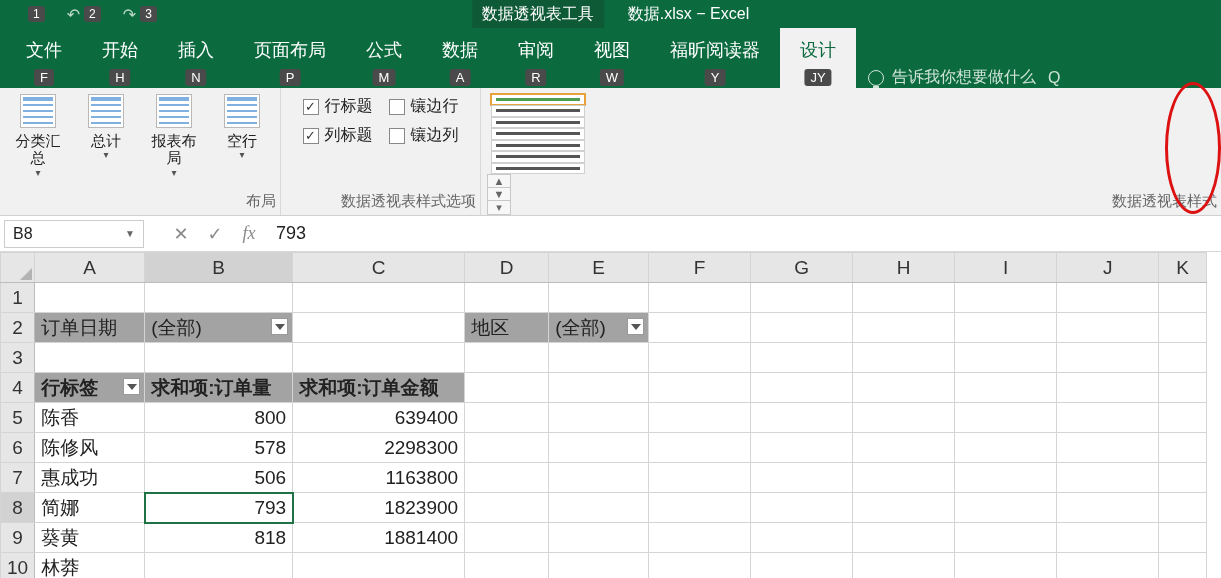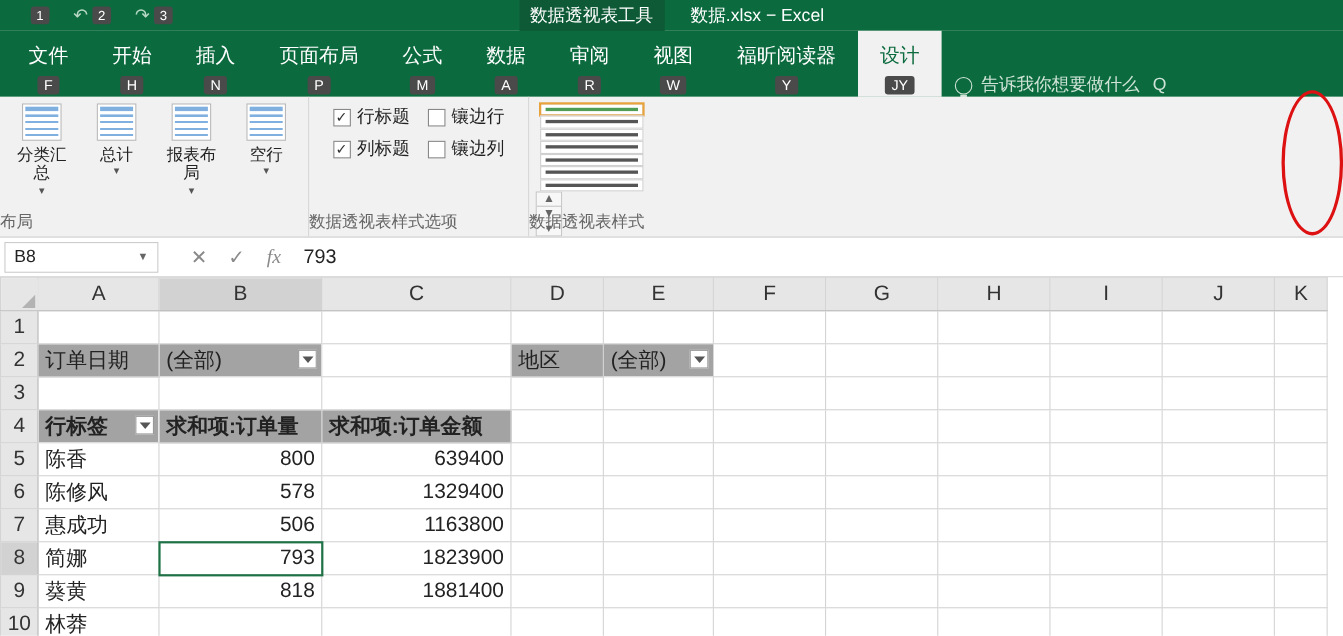--- a/index.html
+++ b/index.html
@@ -19,21 +19,21 @@
   .ribbon-tabs .tab { position:relative; padding:10px 20px 0 20px; font-size:18px; cursor:pointer; text-align:center; height:60px; }
   .ribbon-tabs .tab .tkey { position:absolute; bottom:2px; left:50%; transform:translateX(-50%); background:#4a4a4a; color:#fff; border-radius:3px; font-size:13px; padding:1px 6px; }
   .ribbon-tabs .tab.active { background:#f1f1f1; color:#0b6a3e; }
   .ribbon-tabs .tell { display:flex; align-items:center; gap:8px; padding:10px 12px 0 12px; font-size:16px; color:#cfe4d7; }
   .bulb { width:16px; height:16px; border:1.5px solid #cfe4d7; border-radius:50%; position:relative; }
   .bulb::after{content:"";position:absolute; bottom:-4px; left:4px; width:6px; height:3px; background:#cfe4d7;}
 
   
   .ribbon-body { height:128px; background:#f1f1f1; border-bottom:1px solid #d0d0d0; display:flex; position:relative; }
   .rib-group { border-right:1px solid #d8d8d8; padding:4px 8px 0 8px; display:flex; flex-direction:column; align-items:center; position:relative; }
-  .rib-group .glabel { position:absolute; bottom:4px; left:0; right:4px; text-align:left; font-size:15px; color:#666; }
+  .rib-group .glabel { position:absolute; bottom:4px; left:0; right:4px; text-align:right; font-size:15px; color:#666; }
 
   .layout-btns { display:flex; gap:14px; padding-top:2px;}
   .layout-btn { display:flex; flex-direction:column; align-items:center; width:54px; cursor:pointer; }
   .layout-icon { width:36px; height:34px; background:#fff; border:1px solid #b8b8b8; position:relative; margin-bottom:4px;}
   .layout-icon::before{content:"";position:absolute;top:2px;left:2px;right:2px;height:4px;background:#7fb0e0;}
   .layout-icon::after{content:"";position:absolute;top:9px;left:2px;right:2px;bottom:2px;background:repeating-linear-gradient(#7fb0e0 0 2px, transparent 2px 6px);}
   .layout-btn .cap { font-size:15px; text-align:center; line-height:1.15; }
   .layout-btn .drop { font-size:10px; color:#555; }
 
   .opts-grid { display:grid; grid-template-columns:auto auto; gap:8px 16px; padding-top:4px; position:relative;}
@@ -320,21 +320,21 @@
           <td></td>
           <td></td>
           <td></td>
           <td></td>
           <td></td>
         </tr>
     <tr>
           <th>6</th>
       <td>陈修风</td>
       <td class="num">578</td>
-      <td class="num">1329400</td>
+      <td class="num">2298300</td>
       <td></td>
           <td></td>
           <td></td>
           <td></td>
           <td></td>
           <td></td>
           <td></td>
           <td></td>
         </tr>
     <tr>

